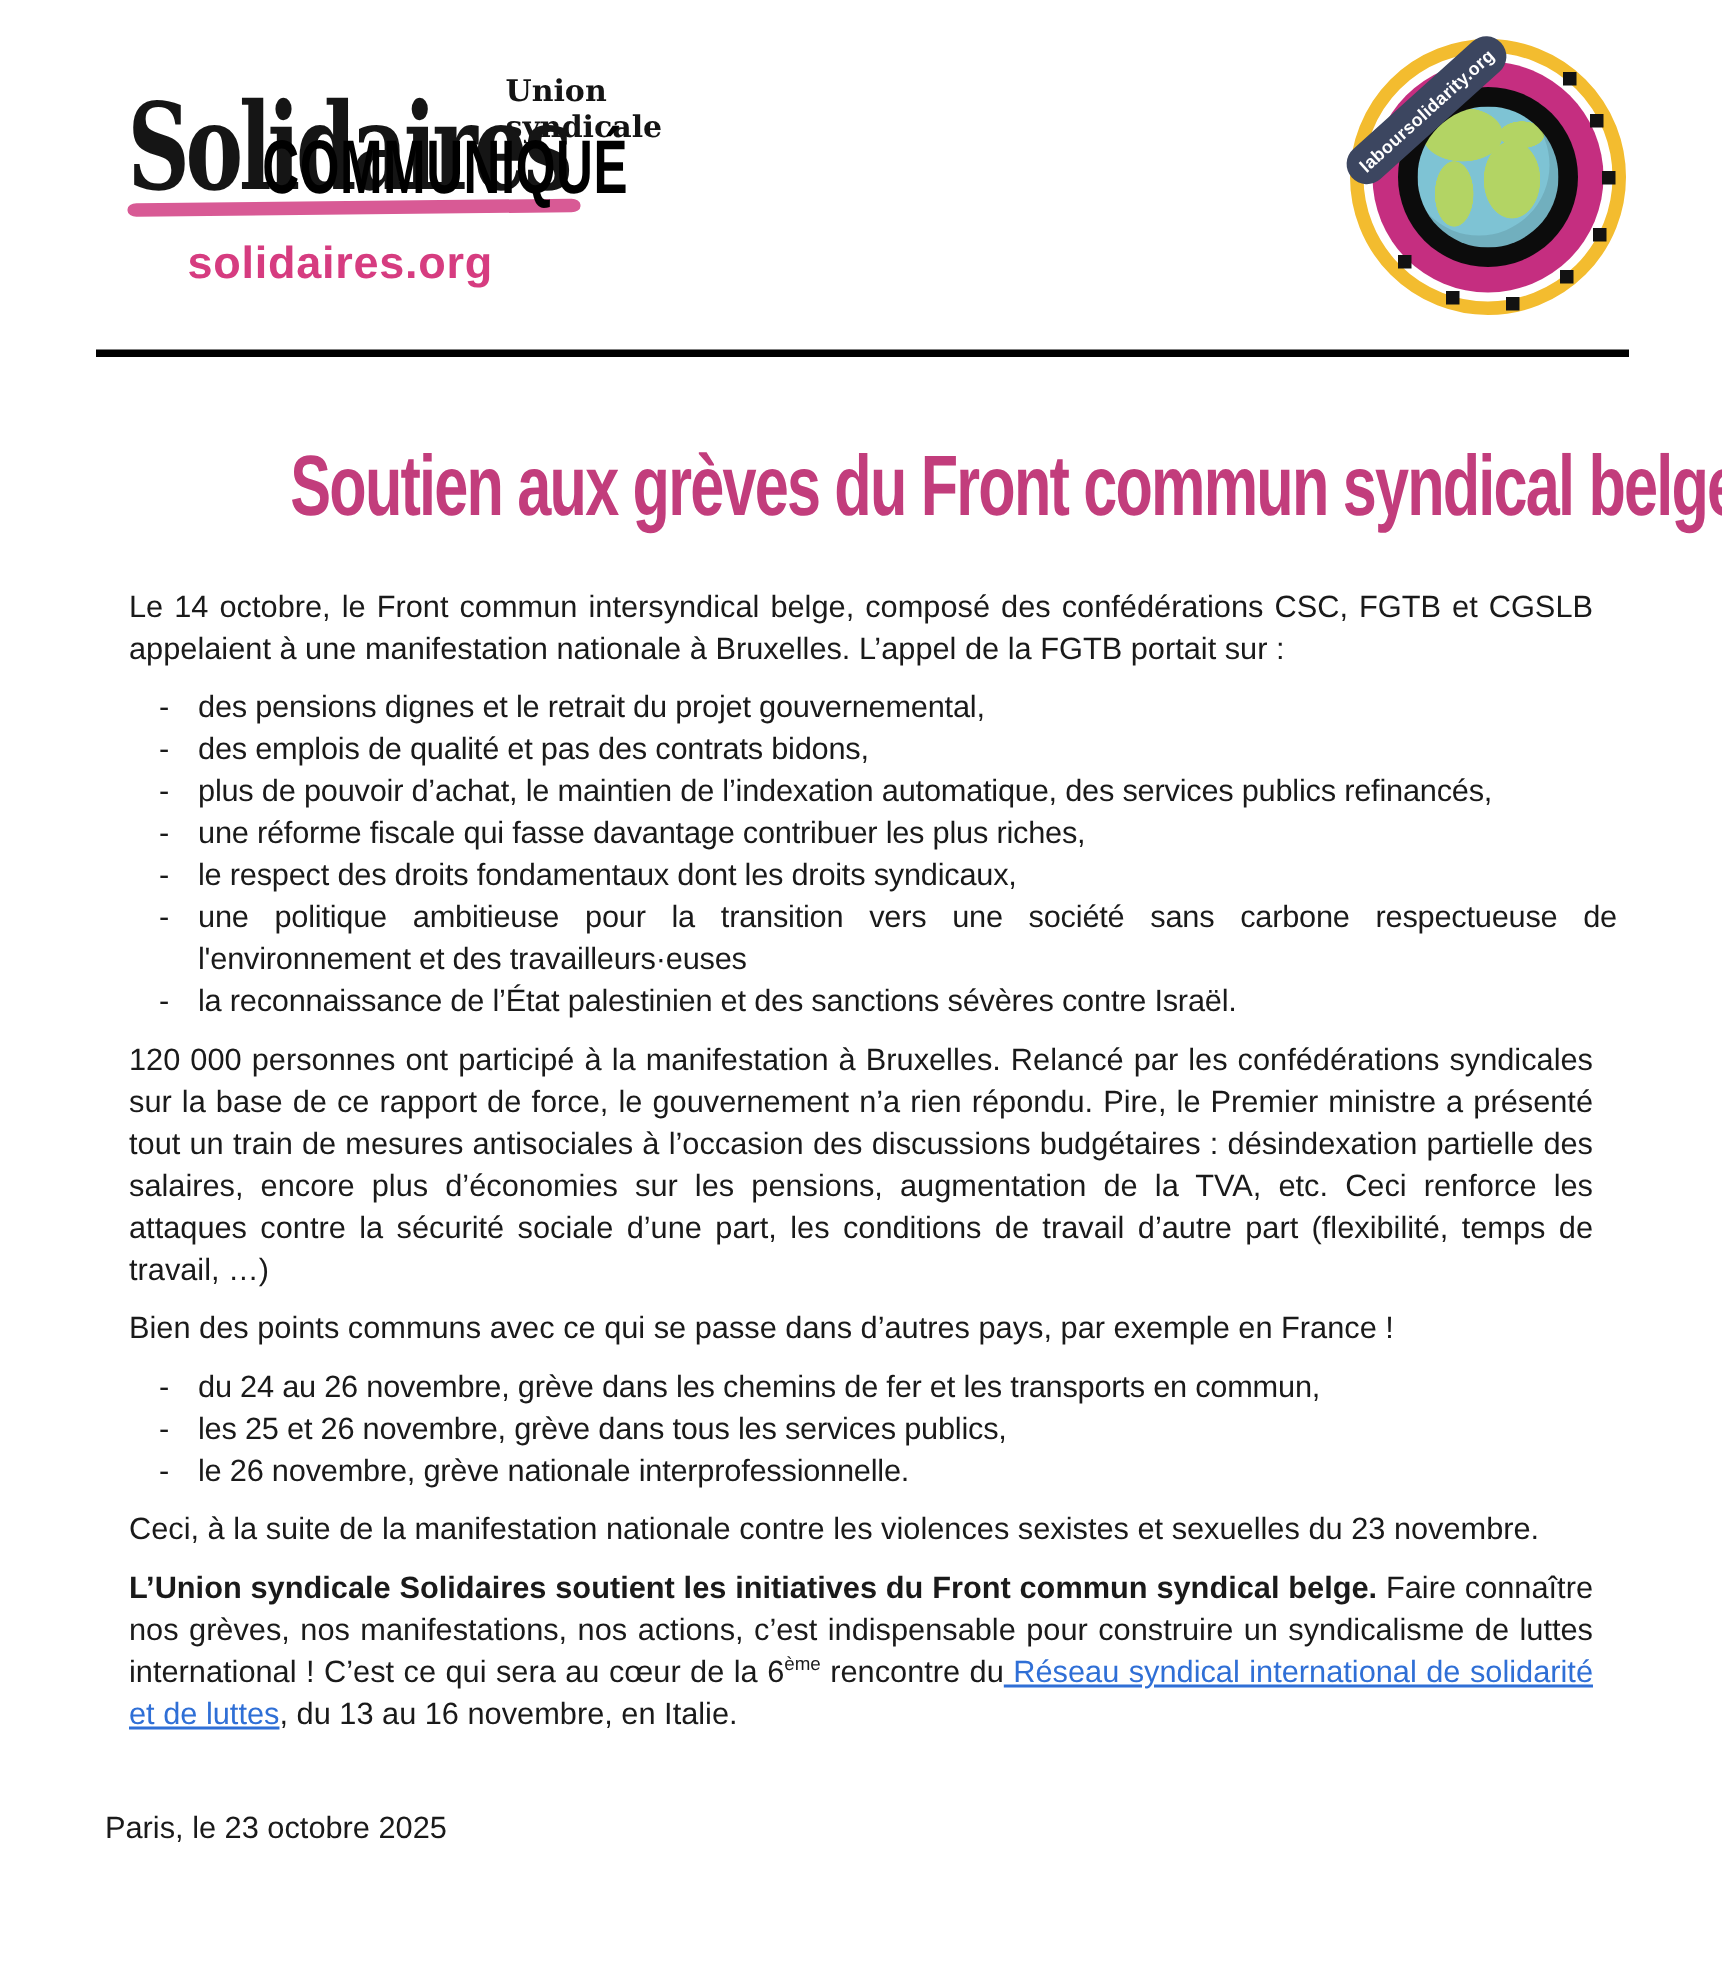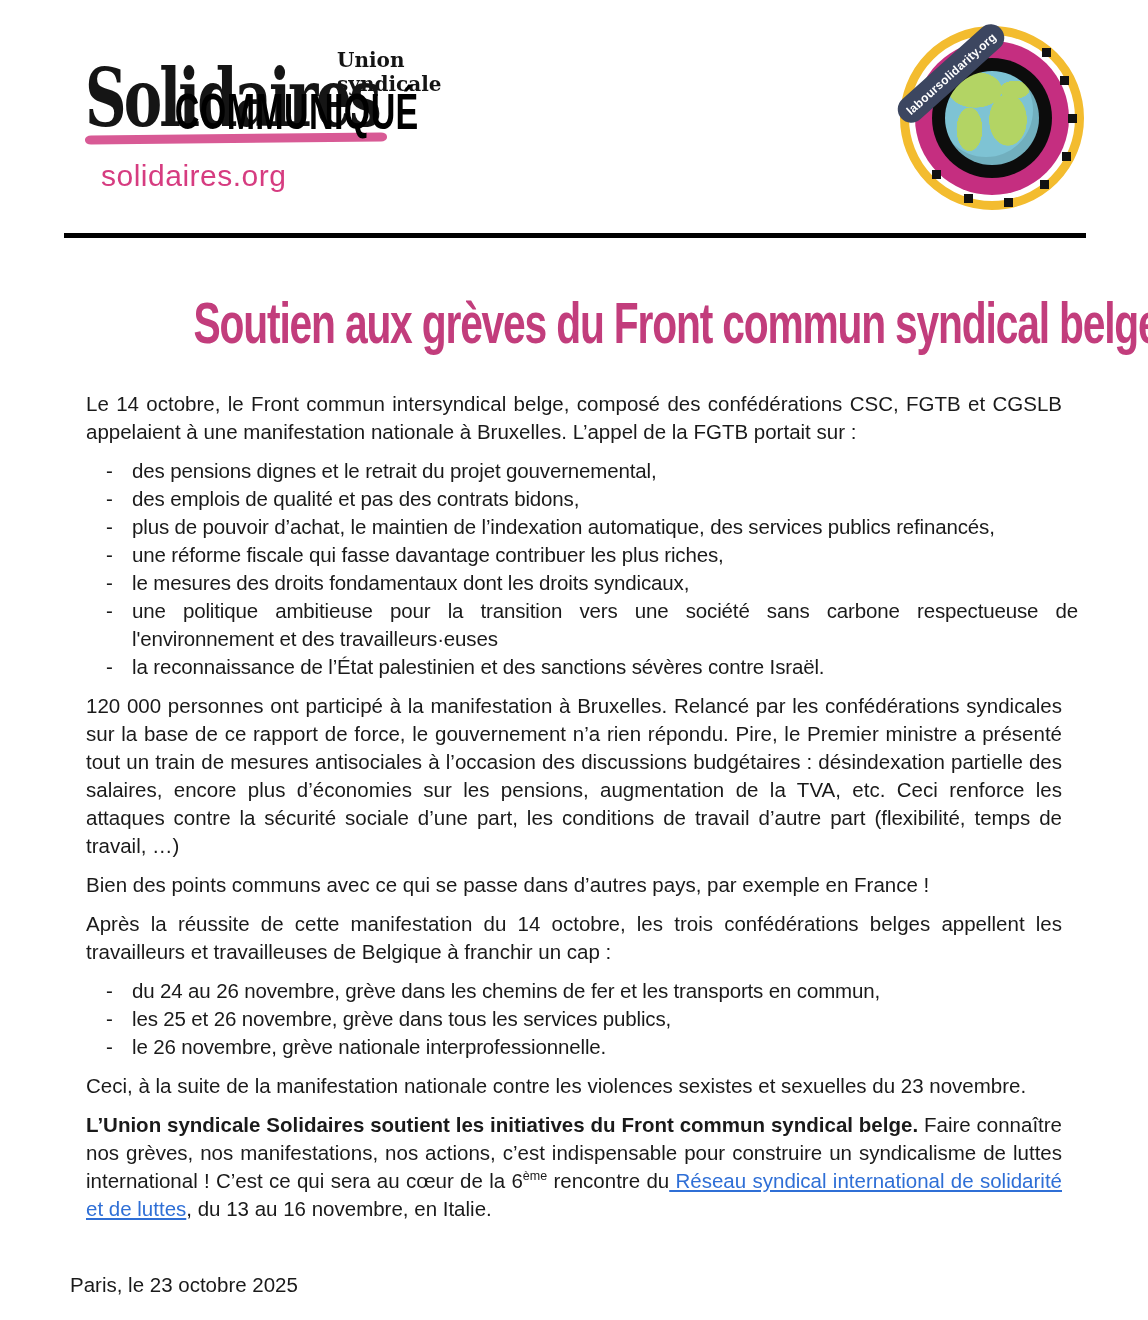--- a/index.html
+++ b/index.html
@@ -10,21 +10,21 @@
   
   .header{position:relative;height:242px;}
   .logo-block{position:absolute;left:85px;top:44px;width:330px;}
   .logo-tagline{position:absolute;left:224px;top:4px;font-family:"DejaVu Serif",serif;
     font-weight:700;font-size:20px;line-height:24px;color:#141414;margin-left:28px;}
   .logo-wordmark{font-family:"DejaVu Serif",serif;font-weight:700;font-size:80px;line-height:88px;
     letter-spacing:-4px;color:#151515;transform:scaleX(0.72);transform-origin:left center;
     white-space:nowrap;margin-top:10px;}
   .logo-underline{width:302px;height:9px;background:#d85a95;border-radius:6px/4px;
     transform:rotate(-0.6deg);margin-top:-8px;}
-  .logo-website{margin:16px 0 0 16px;font-size:30px;font-weight:normal;letter-spacing:0.5px;color:#d63c80;}
+  .logo-website{margin:16px 0 0 40px;font-size:30px;font-weight:bold;letter-spacing:0.5px;color:#d63c80;}
   .communique{position:absolute;left:132px;right:0;top:84px;text-align:left;}
   .communique span{display:inline-block;white-space:nowrap;font-size:46px;font-weight:900;
     letter-spacing:0.5px;color:#000;transform:scale(0.74,1.1);}
   .rule{position:absolute;left:64px;right:62px;top:233px;height:5px;background:#000;}
   
   .badge{position:absolute;right:56px;top:18px;width:200px;height:200px;}
   .badge-ring{position:absolute;inset:8px;border:9px solid #f3bc2f;border-radius:50%;background:#fff;}
   .badge-disc{position:absolute;inset:23px;background:#c52e80;border-radius:50%;}
   .badge-flags{position:absolute;left:0;top:0;width:9px;height:9px;
     box-shadow:168px 58px 0 #121212,176px 96px 0 #121212,170px 134px 0 #121212,
@@ -107,37 +107,36 @@
     <div class="li">
       <span class="dash">-</span>
       <span class="txt">plus de pouvoir d’achat, le maintien de l’indexation automatique, des services publics refinancés,</span>
     </div>
     <div class="li">
       <span class="dash">-</span>
       <span class="txt">une réforme fiscale qui fasse davantage contribuer les plus riches,</span>
     </div>
     <div class="li">
       <span class="dash">-</span>
-      <span class="txt">le mesures des droits fondamentaux dont les droits syndicaux,</span>
+      <span class="txt">le respect des droits fondamentaux dont les droits syndicaux,</span>
     </div>
     <div class="li">
       <span class="dash">-</span>
       <span class="txt">une politique ambitieuse pour la transition vers une société sans carbone respectueuse de l'environnement et des travailleurs·euses</span>
     </div>
     <div class="li">
       <span class="dash">-</span>
       <span class="txt">la reconnaissance de l’État palestinien et des sanctions sévères contre Israël.</span>
     </div>
   </div>
 
   <p class="para">120 000 personnes ont participé à la manifestation à Bruxelles. Relancé par les confédérations syndicales sur la base de ce rapport de force, le gouvernement n’a rien répondu. Pire, le Premier ministre a présenté tout un train de mesures antisociales à l’occasion des discussions budgétaires : désindexation partielle des salaires, encore plus d’économies sur les pensions, augmentation de la TVA, etc. Ceci renforce les attaques contre la sécurité sociale d’une part, les conditions de travail d’autre part (flexibilité, temps de travail, …)</p>
 
   <p class="para">Bien des points communs avec ce qui se passe dans d’autres pays, par exemple en France !</p>
 
-  <p class="para">Après la réussite de cette manifestation du 14 octobre, les trois confédérations belges appellent les travailleurs et travailleuses de Belgique à franchir un cap :</p>
 
   <div class="list">
     <div class="li">
       <span class="dash">-</span>
       <span class="txt">du 24 au 26 novembre, grève dans les chemins de fer et les transports en commun,</span>
     </div>
     <div class="li">
       <span class="dash">-</span>
       <span class="txt">les 25 et 26 novembre, grève dans tous les services publics,</span>
     </div>

